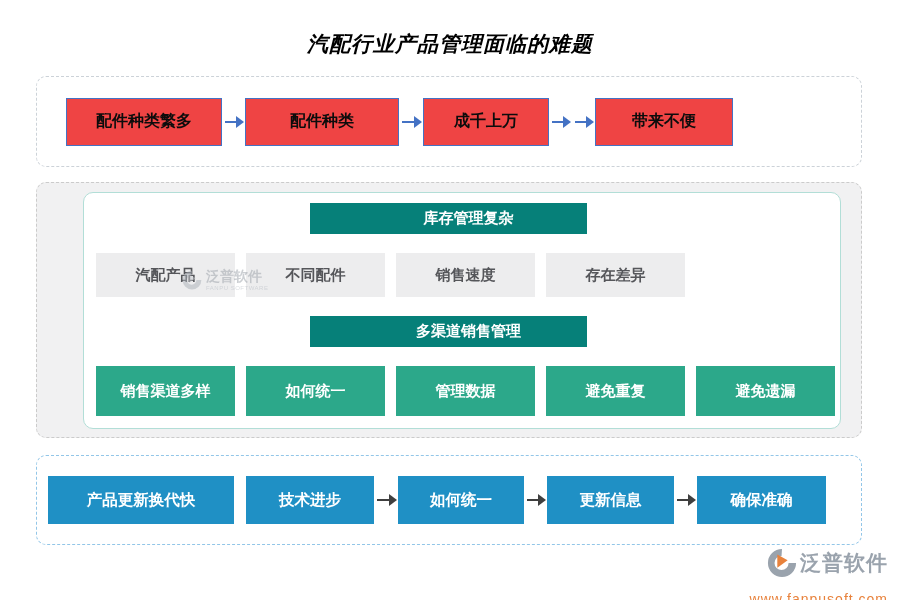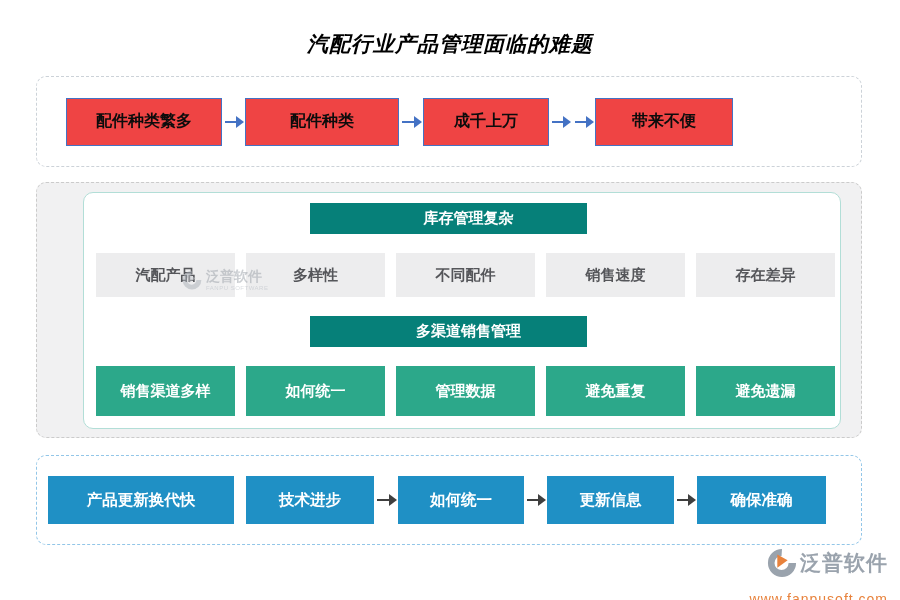--- a/index.html
+++ b/index.html
@@ -90,21 +90,20 @@
   <div class="n top-node" style="width:138px">带来不便</div>
 </div>
 
 <div class="sec-mid">
   <div class="mid-inner">
 
     <div class="n teal-header hdr1">库存管理复杂</div>
 
     <div class="mid-row row-gray">
       <div class="n gray-node">汽配产品</div>
-      <div class="n gray-node">多样性</div>
       <div class="n gray-node">不同配件</div>
       <div class="n gray-node">销售速度</div>
       <div class="n gray-node">存在差异</div>
     </div>
 
     <div class="n teal-header hdr2">多渠道销售管理</div>
 
     <div class="mid-row row-green">
       <div class="n green-node">销售渠道多样</div>
       <div class="n green-node">如何统一</div>

